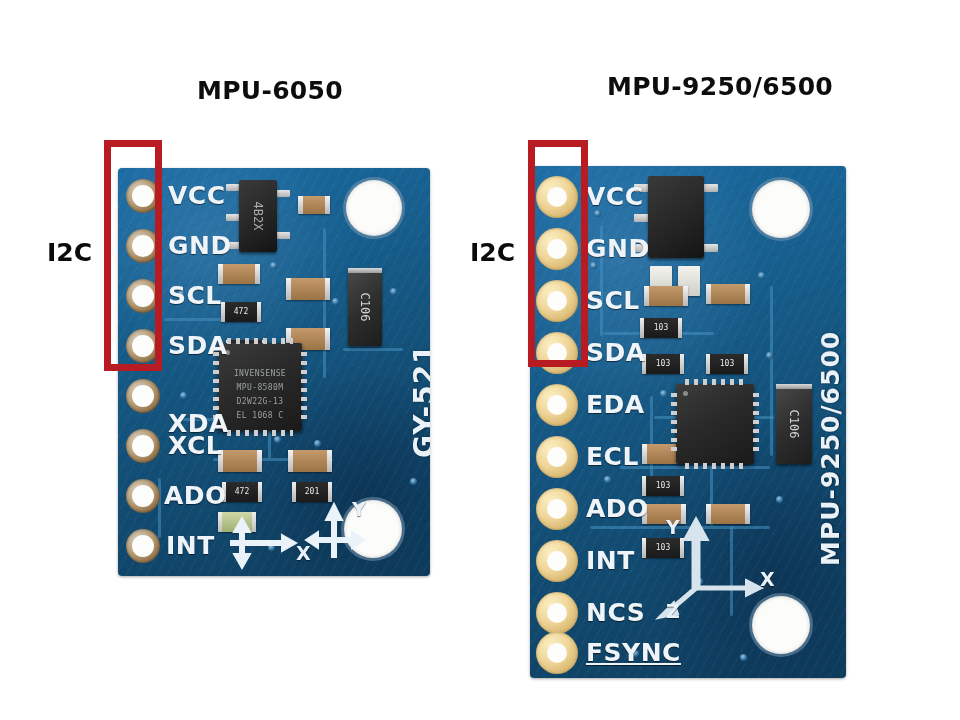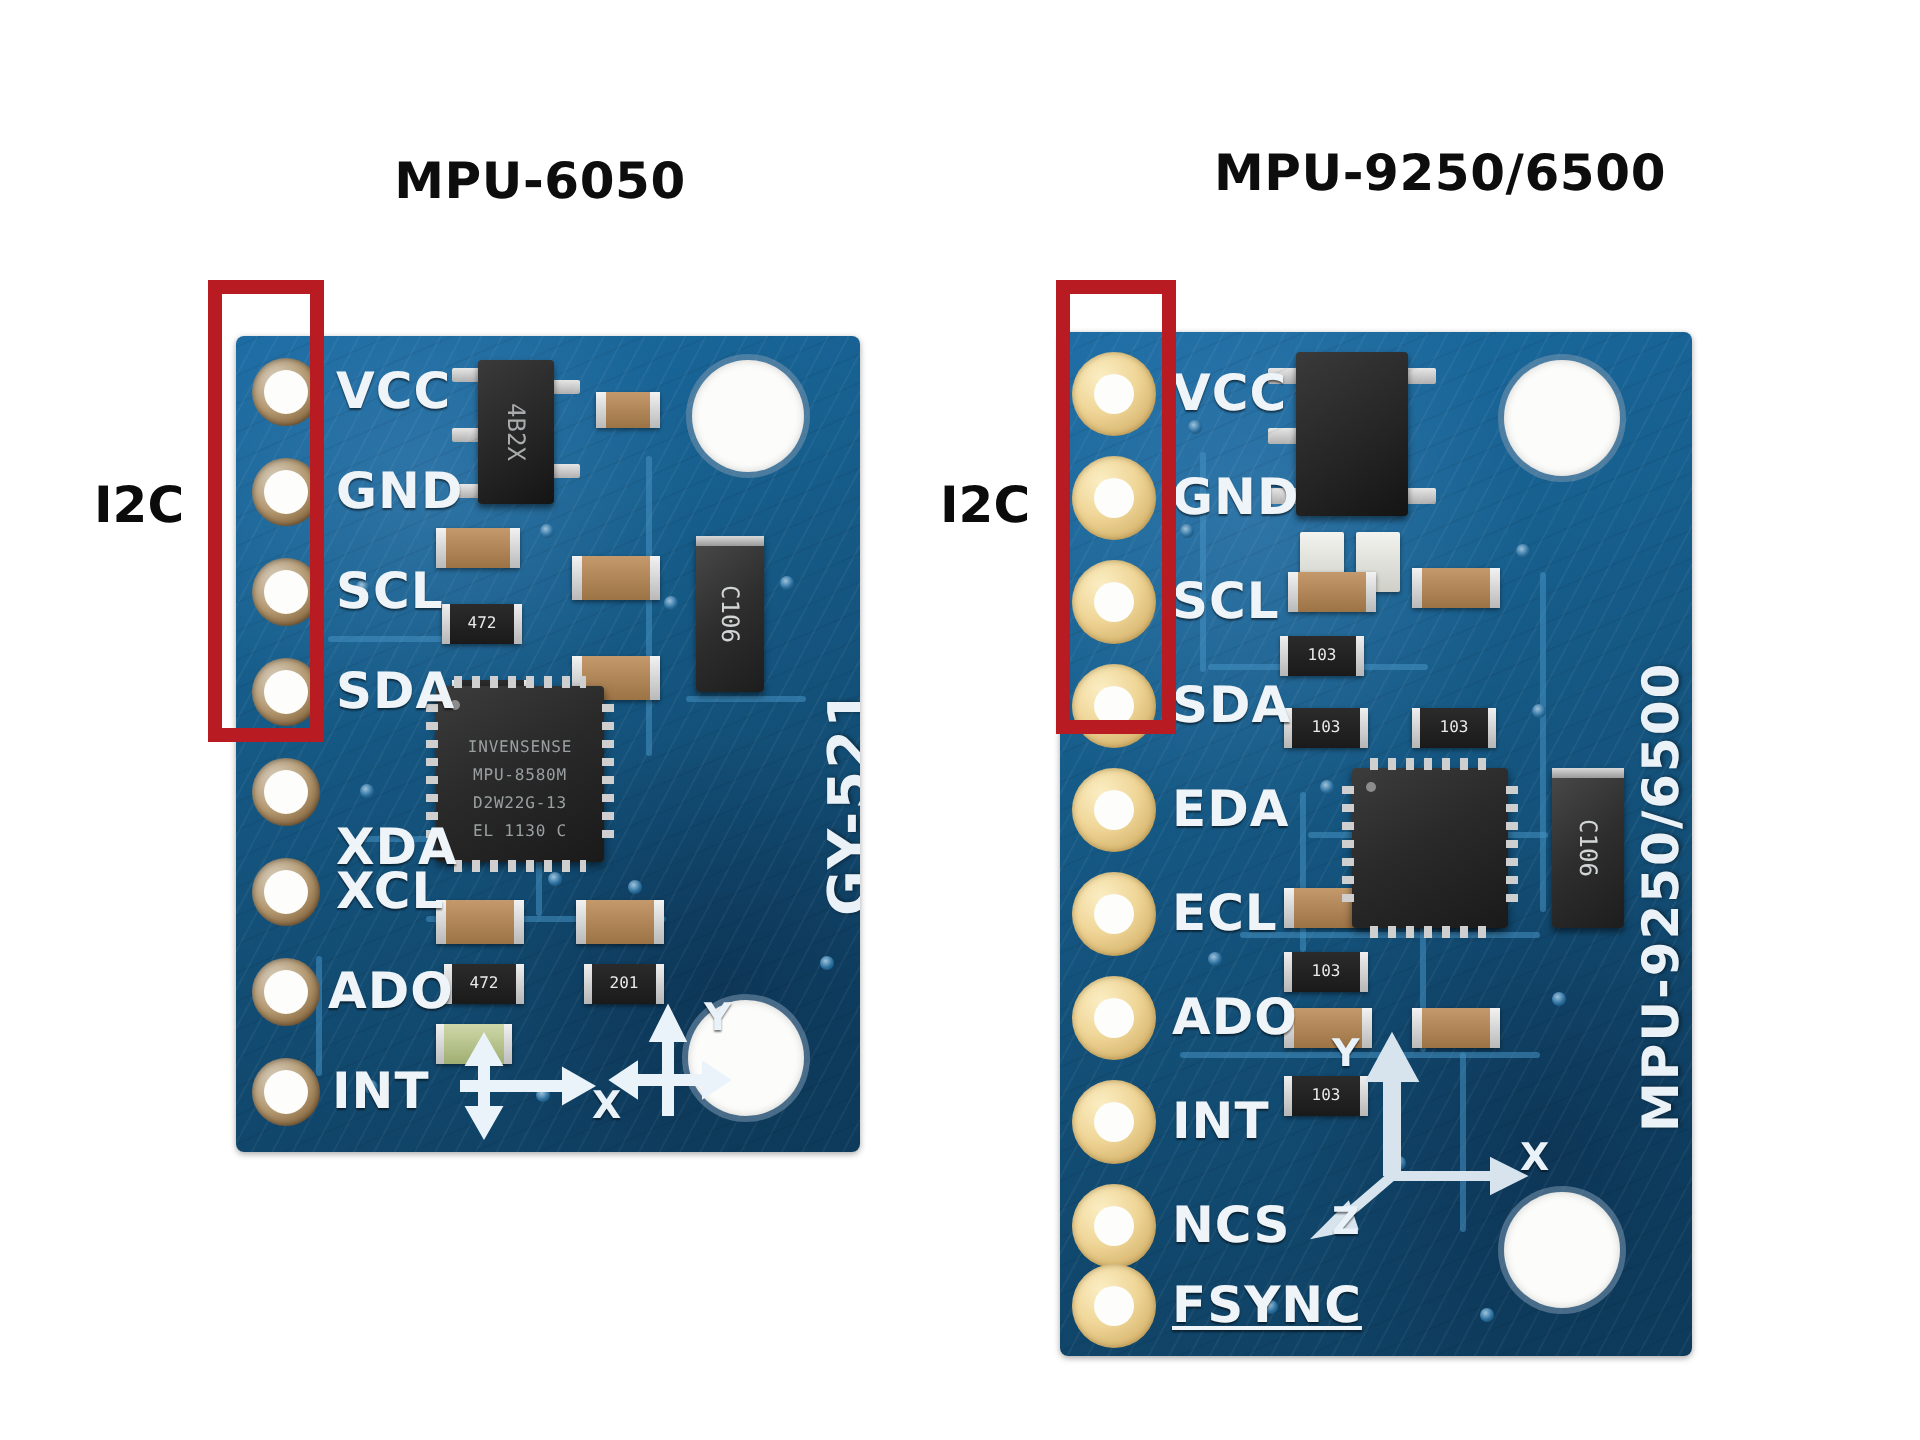--- a/index.html
+++ b/index.html
@@ -359,21 +359,21 @@
 
     <div class="sensor-ic" style="left:100px; top:175px; width:84px; height:88px;">
       <div class="ic-pins-top"></div>
       <div class="ic-pins-bottom"></div>
       <div class="ic-pins-left"></div>
       <div class="ic-pins-right"></div>
       <div class="ic-dot"></div>
       <div class="ic-text" style="top:26px;">INVENSENSE</div>
       <div class="ic-text" style="top:40px;">MPU-8580M</div>
       <div class="ic-text" style="top:54px;">D2W22G-13</div>
-      <div class="ic-text" style="top:68px;">EL 1130 C</div>
+      <div class="ic-text" style="top:68px;">EL 1068 C</div>
     </div>
 
     <div class="smd smd-cap" style="left:100px; top:96px; width:42px; height:20px;"></div>
     <div class="smd smd-cap" style="left:168px; top:160px; width:44px; height:22px;"></div>
     <div class="smd smd-cap" style="left:168px; top:110px; width:44px; height:22px;"></div>
     <div class="smd smd-cap" style="left:100px; top:282px; width:44px; height:22px;"></div>
     <div class="smd smd-cap" style="left:170px; top:282px; width:44px; height:22px;"></div>
     <div class="smd smd-cap" style="left:180px; top:28px; width:32px; height:18px;"></div>
 
     <div class="smd smd-res" style="left:103px; top:134px; width:40px; height:20px;">

